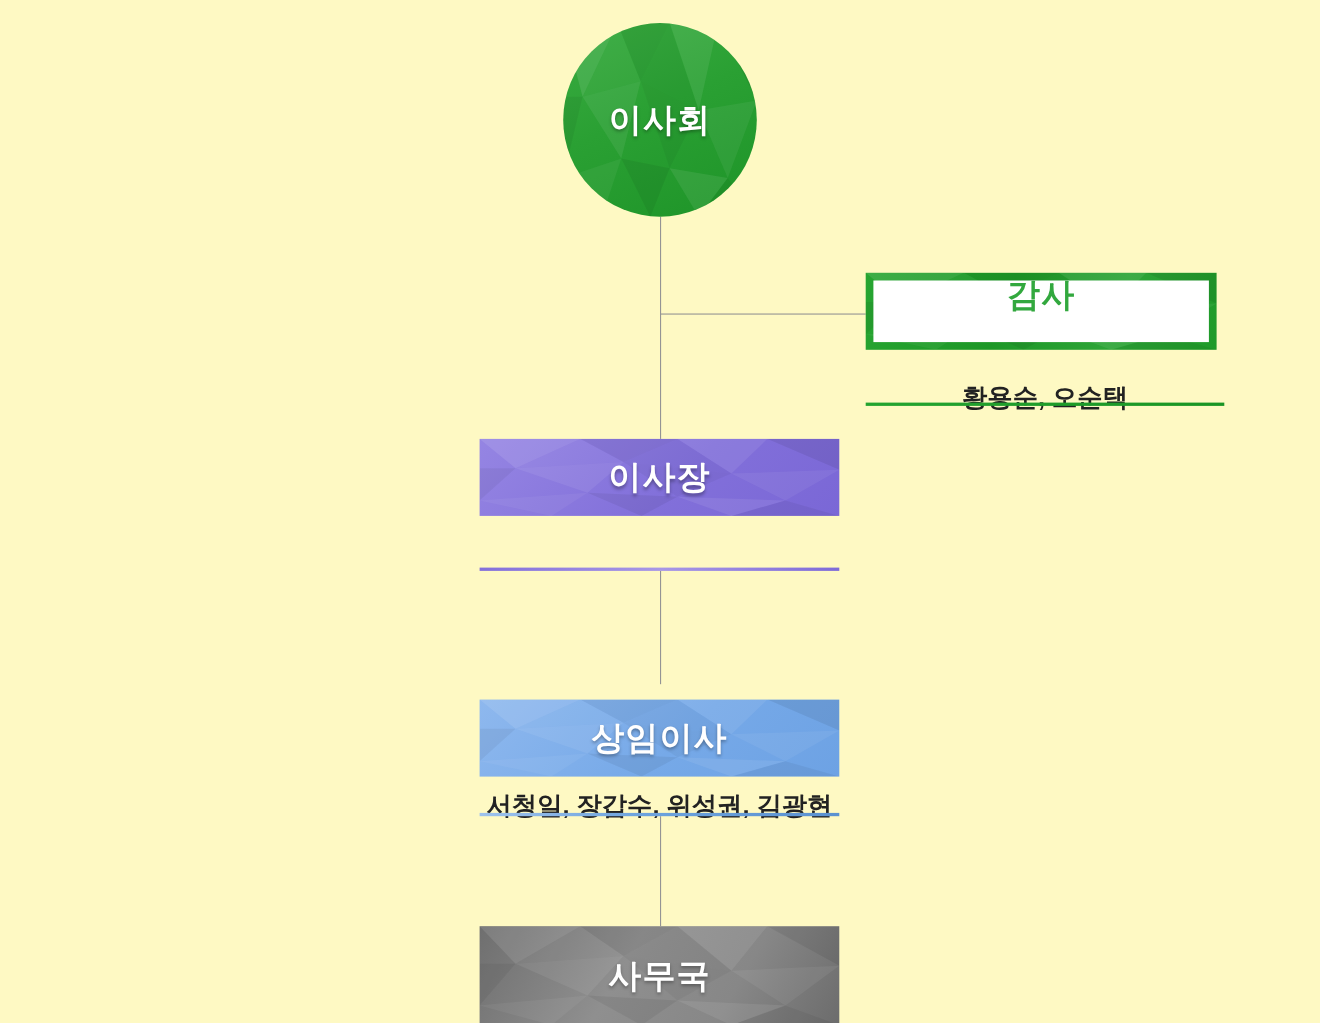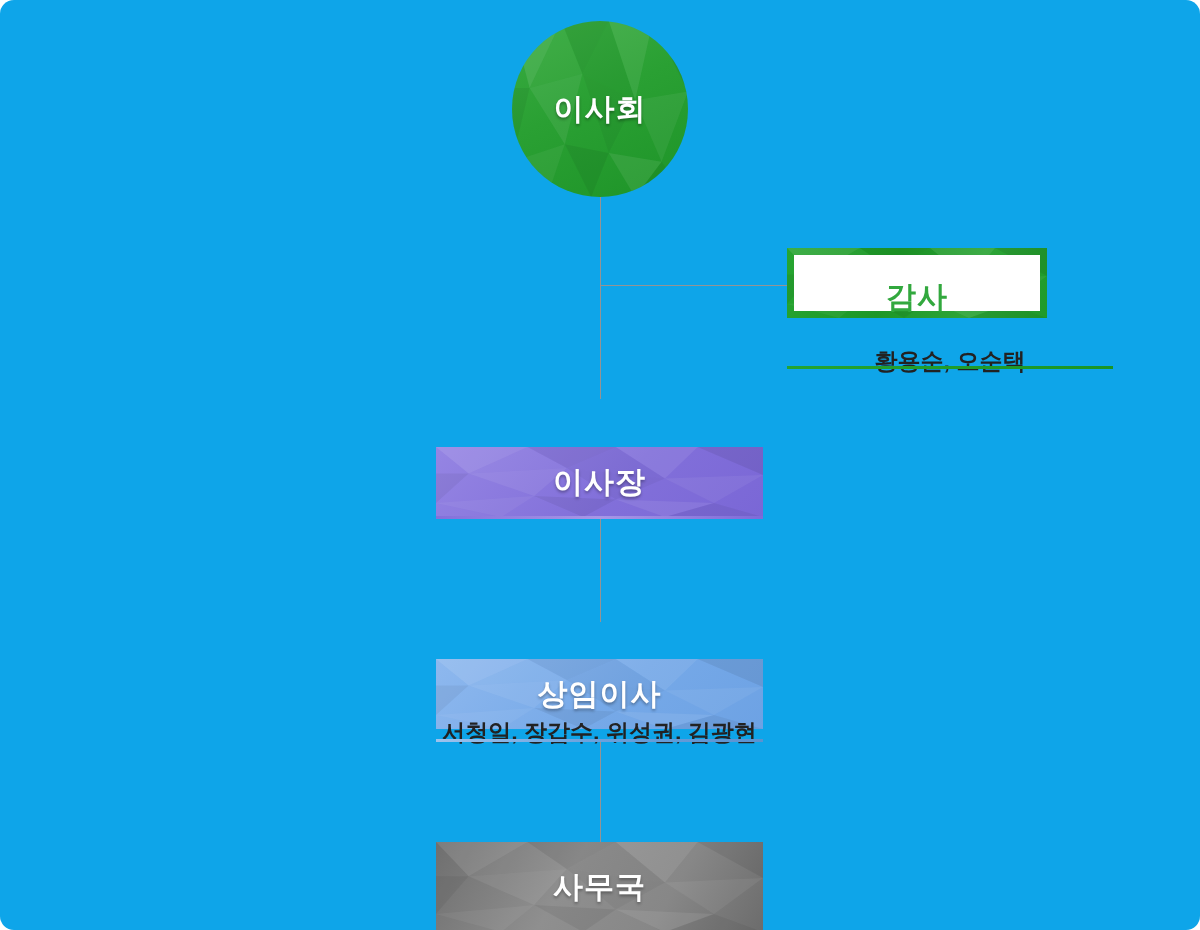--- a/index.html
+++ b/index.html
@@ -4,21 +4,21 @@
 <style>
   :root{
     --green:#23a12f; --green-text:#32a83e;
     --purple:#8673db; --blue:#7aace9; --gray:#8b8b8b;
     --connector:#949494; --member-text:#222222;
     --underline-green:#1f9e2c; --underline-purple:#8873db; --underline-blue:#5b92d0;
   }
   *{margin:0;padding:0;box-sizing:border-box;}
   html,body{background:#ffffff;}
   body{font-family:"Liberation Sans","DejaVu Sans",sans-serif;}
-  .stage{position:relative;width:1200px;height:930px;background:#0ea5e9;overflow:hidden;margin:0 auto;border-radius:14px;}
+  .stage{position:relative;width:1200px;height:930px;background:#fef9c3;overflow:hidden;margin:0 auto;}
 
   
   .line{position:absolute;background:var(--connector);}
   .line.v{width:1px;}
   .line.h{height:1px;}
 
   
   .facets{position:absolute;left:0;top:0;width:100%;height:100%;z-index:0;pointer-events:none;}
   .node-label{
     position:relative;z-index:2;color:#ffffff;font-weight:700;font-size:30px;
@@ -30,28 +30,28 @@
     position:absolute;left:512px;top:21px;width:176px;height:176px;border-radius:50%;
     overflow:hidden;display:flex;align-items:center;justify-content:center;
     background:linear-gradient(155deg,#3aac42 0%,#2aa033 45%,#1e9428 100%);
   }
 
   
   .bar-node{
     position:absolute;width:327px;height:70px;left:436px;overflow:hidden;
     display:flex;align-items:center;justify-content:center;
   }
-  .bar-node.chairman{top:399px;background:linear-gradient(135deg,#9585e3 0%,#8270da 55%,#7a67d6 100%);margin-top:48px;}
-  .bar-node.executive{top:659px;background:linear-gradient(135deg,#8eb8ee 0%,#76a9e8 55%,#6da2e4 100%);}
+  .bar-node.chairman{top:399px;background:linear-gradient(135deg,#9585e3 0%,#8270da 55%,#7a67d6 100%);}
+  .bar-node.executive{top:636px;background:linear-gradient(135deg,#8eb8ee 0%,#76a9e8 55%,#6da2e4 100%);}
   .bar-node.secretariat{top:842px;height:90px;background:linear-gradient(120deg,#6f6f6f 0%,#8f8f8f 40%,#878787 70%,#6c6c6c 100%);}
 
   
   .frame-node{
-    position:absolute;left:787px;top:248px;width:260px;height:70px;overflow:hidden;
-    display:flex;align-items:flex-end;justify-content:center;
+    position:absolute;left:787px;top:248px;width:319px;height:70px;overflow:hidden;
+    display:flex;align-items:flex-start;justify-content:center;
     background:linear-gradient(110deg,#27a531 0%,#1d9727 40%,#2da437 70%,#1f9a29 100%);
   }
   .frame-node .inner{position:absolute;inset:7px;background:#ffffff;z-index:1;}
   .frame-node .node-label{color:var(--green-text);text-shadow:none;}
 
   
   .members{
     position:absolute;height:30px;line-height:30px;text-align:center;
     font-size:23px;font-weight:700;color:var(--member-text);z-index:2;margin-top:15px;
   }

